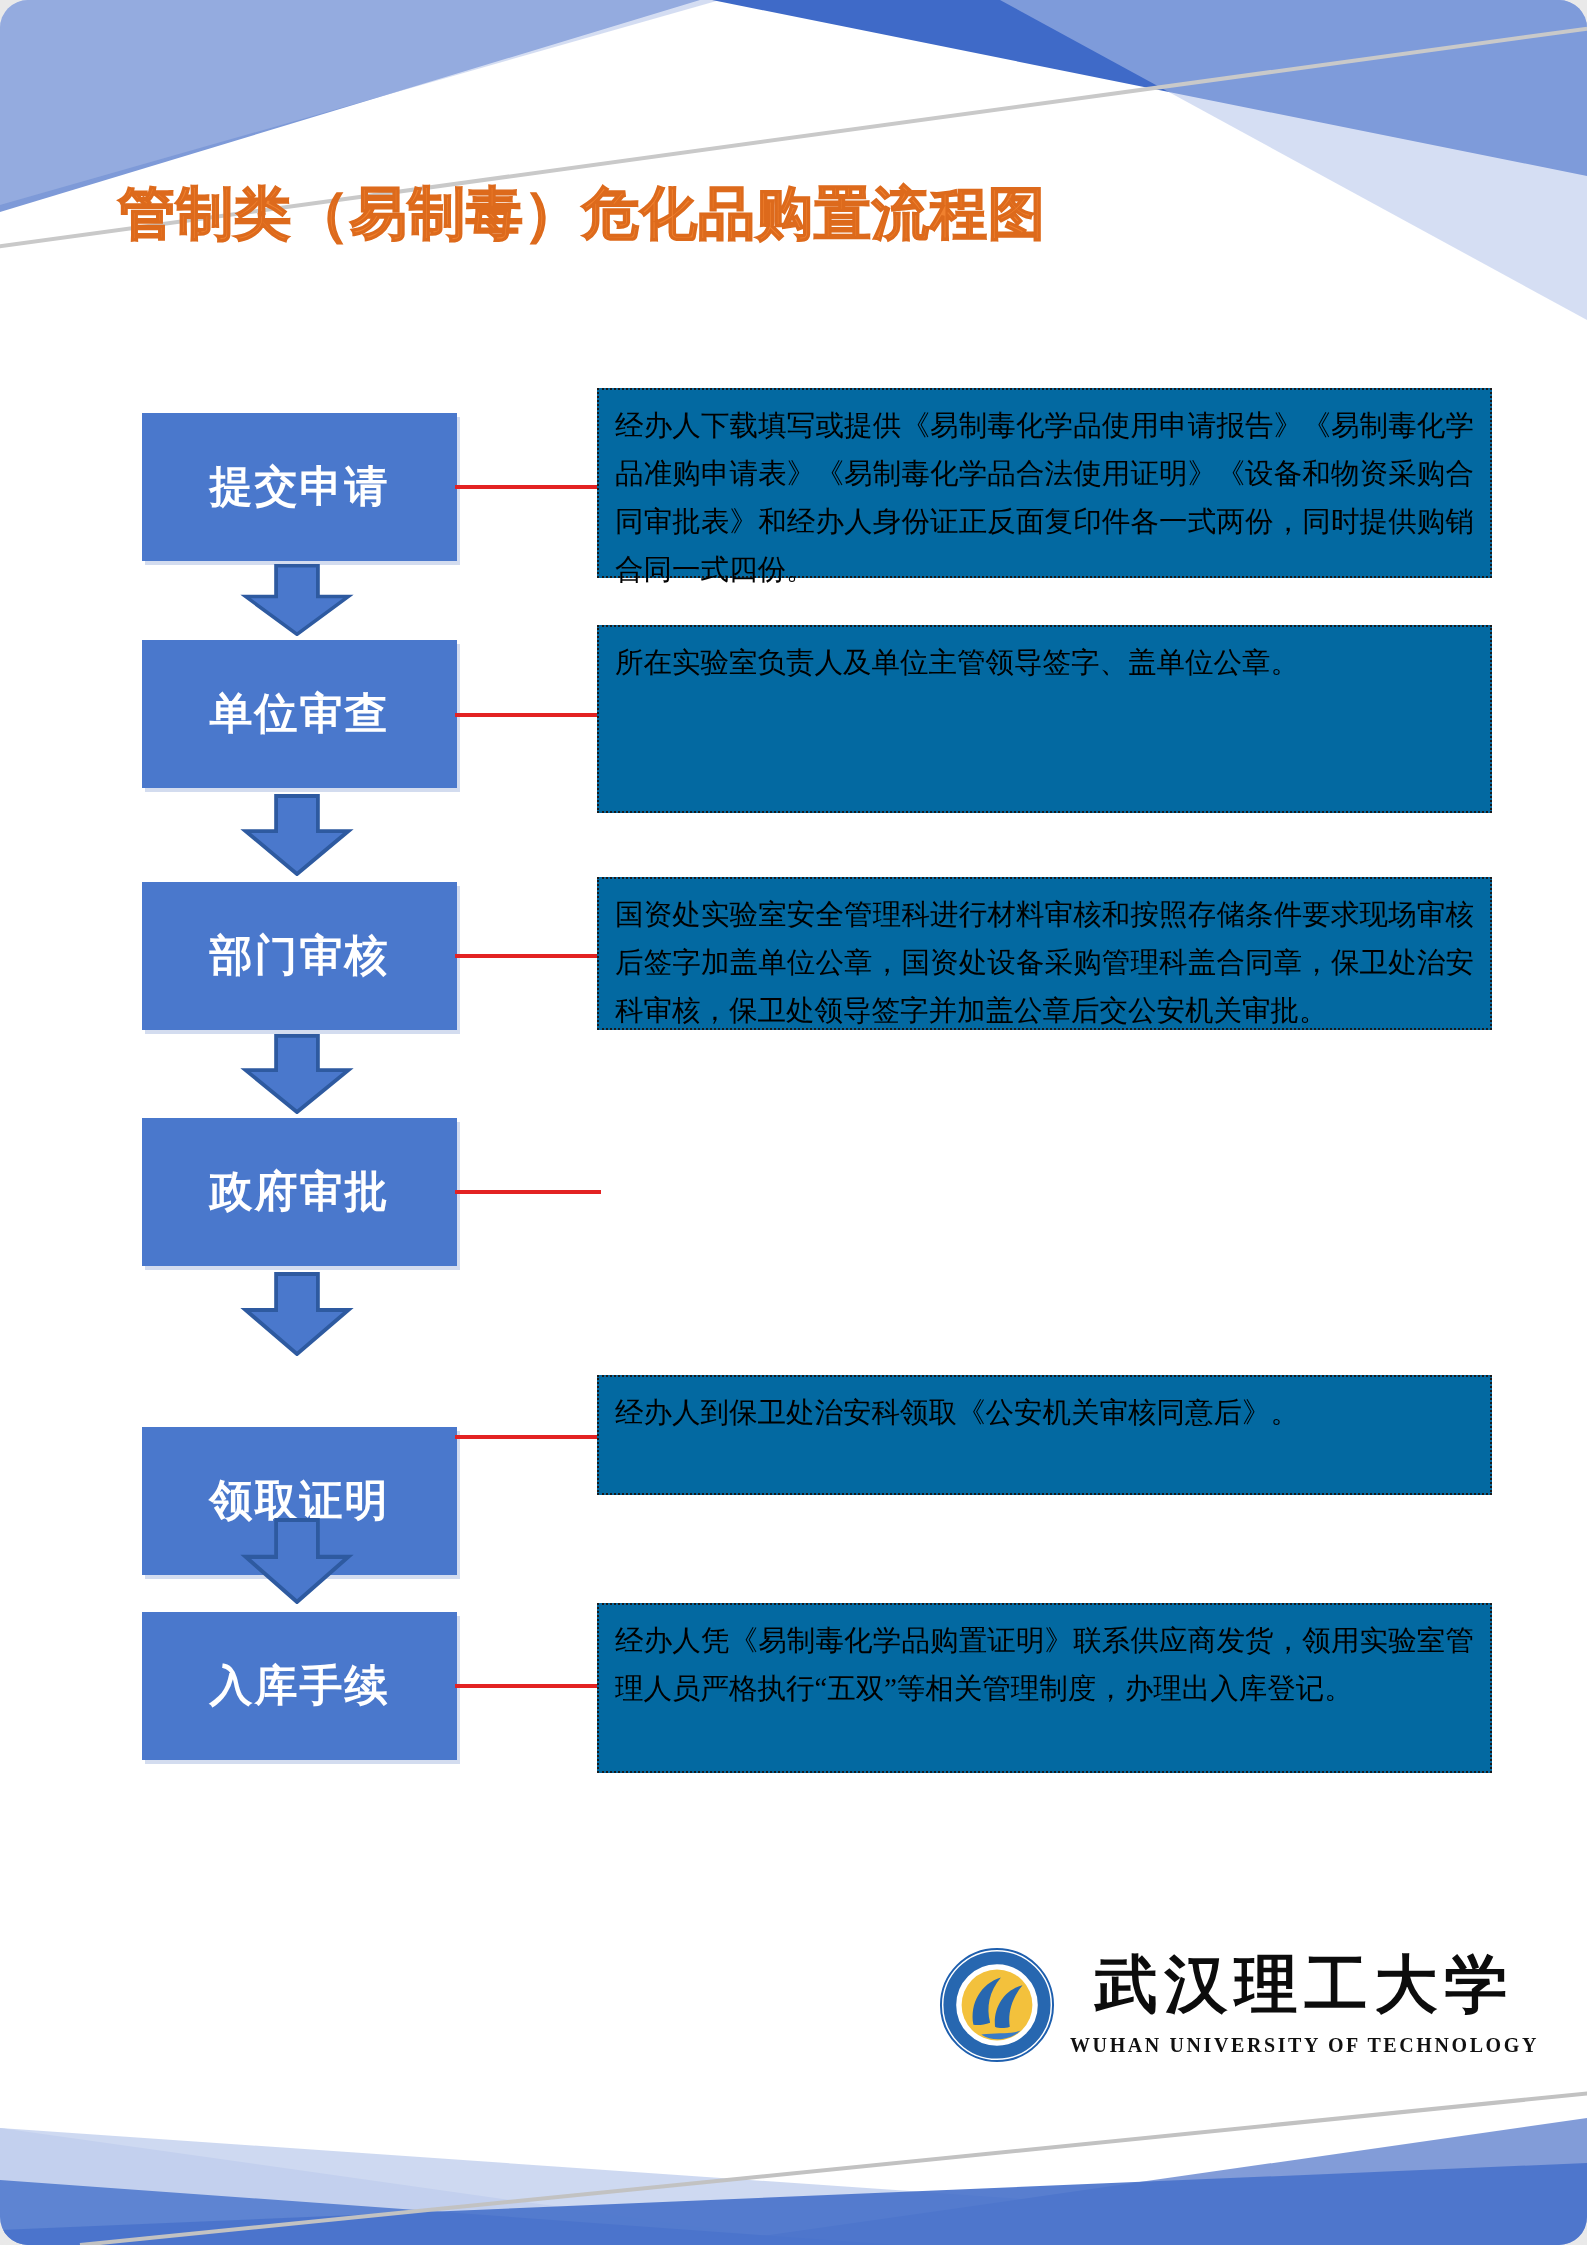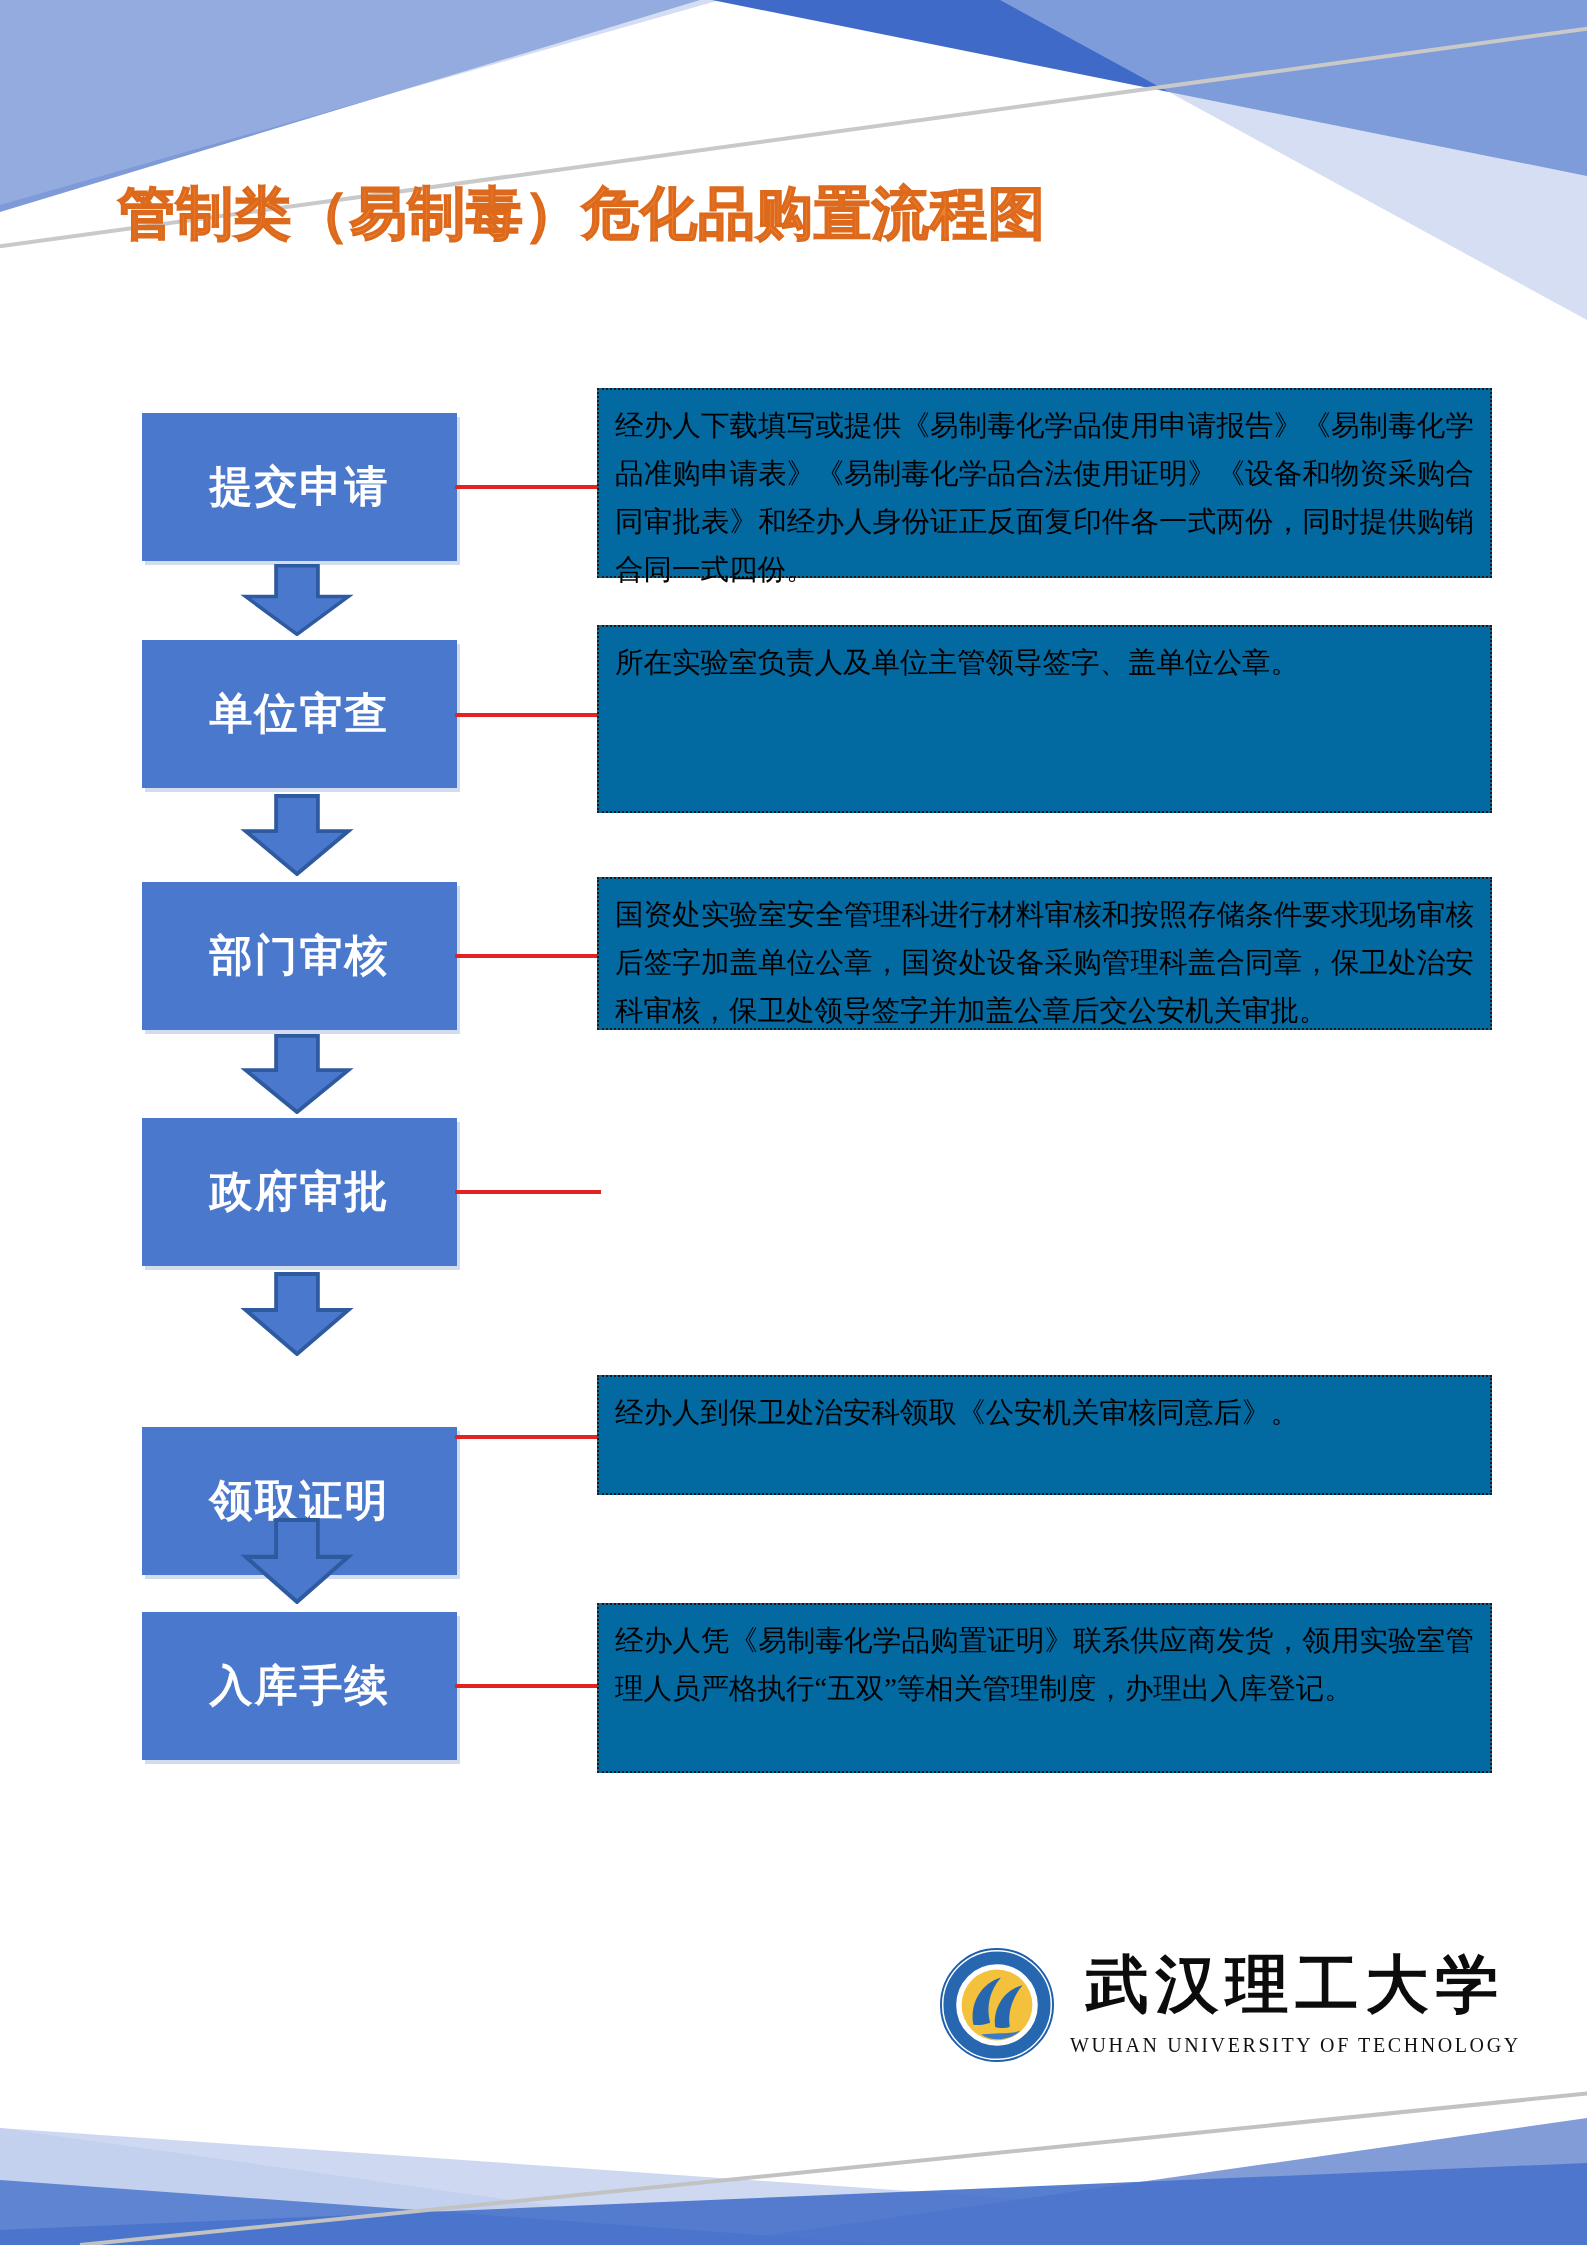--- a/index.html
+++ b/index.html
@@ -1,19 +1,20 @@
 <!DOCTYPE html>
 <html><head>
 <meta charset="utf-8">
 <style>
   html,body{margin:0;padding:0;background:#e9e9e9;}
   .page{
     position:relative;width:1587px;height:2245px;margin:0 auto;
     background:#ffffff;overflow:hidden;
     font-family:"Liberation Sans","DejaVu Sans",sans-serif;
+    border-radius:28px;
   }
   .decor{position:absolute;left:0;top:0;width:1587px;height:2245px;pointer-events:none;}
   .title{
     position:absolute;left:118px;top:176px;width:1100px;margin:0;
     font-size:57px;font-weight:900;letter-spacing:1px;
     color:#F0812F;-webkit-text-stroke:1.5px #DD6A1C;
     font-family:"Liberation Sans","DejaVu Sans",sans-serif;
   }
   .step-box{
     position:absolute;left:142px;width:315px;height:148px;
@@ -43,21 +44,21 @@
     display:flex;align-items:flex-start;
   }
   .logo-emblem{width:118px;height:118px;flex:0 0 auto;}
   .logo-text{margin-left:14px;display:flex;flex-direction:column;align-items:center;gap:8px;}
   .logo-zh{
     font-family:"Liberation Serif","DejaVu Serif",serif;
     font-size:63px;font-weight:900;color:#0c0c0c;letter-spacing:7px;line-height:78px;white-space:nowrap;
   }
   .logo-en{
     font-family:"Liberation Serif","DejaVu Serif",serif;
-    font-size:20px;font-weight:normal;color:#111;letter-spacing:2.6px;white-space:nowrap;margin-top:2px;
+    font-size:20px;font-weight:bold;color:#111;letter-spacing:2.6px;white-space:nowrap;margin-top:2px;
   }
 </style>
 </head>
 <body>
 
 <div class="page">
 
   <svg class="decor" viewBox="0 0 1587 2245" preserveAspectRatio="none" aria-hidden="true">
 
     <polygon points="0,0 700,0 0,212" fill="#7E9AD8"></polygon>

